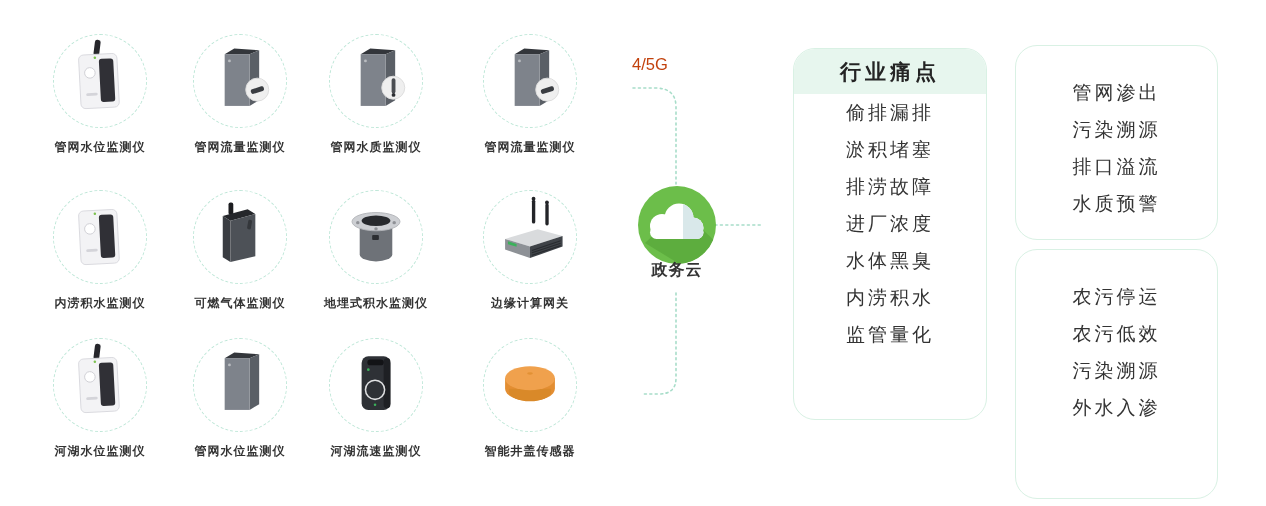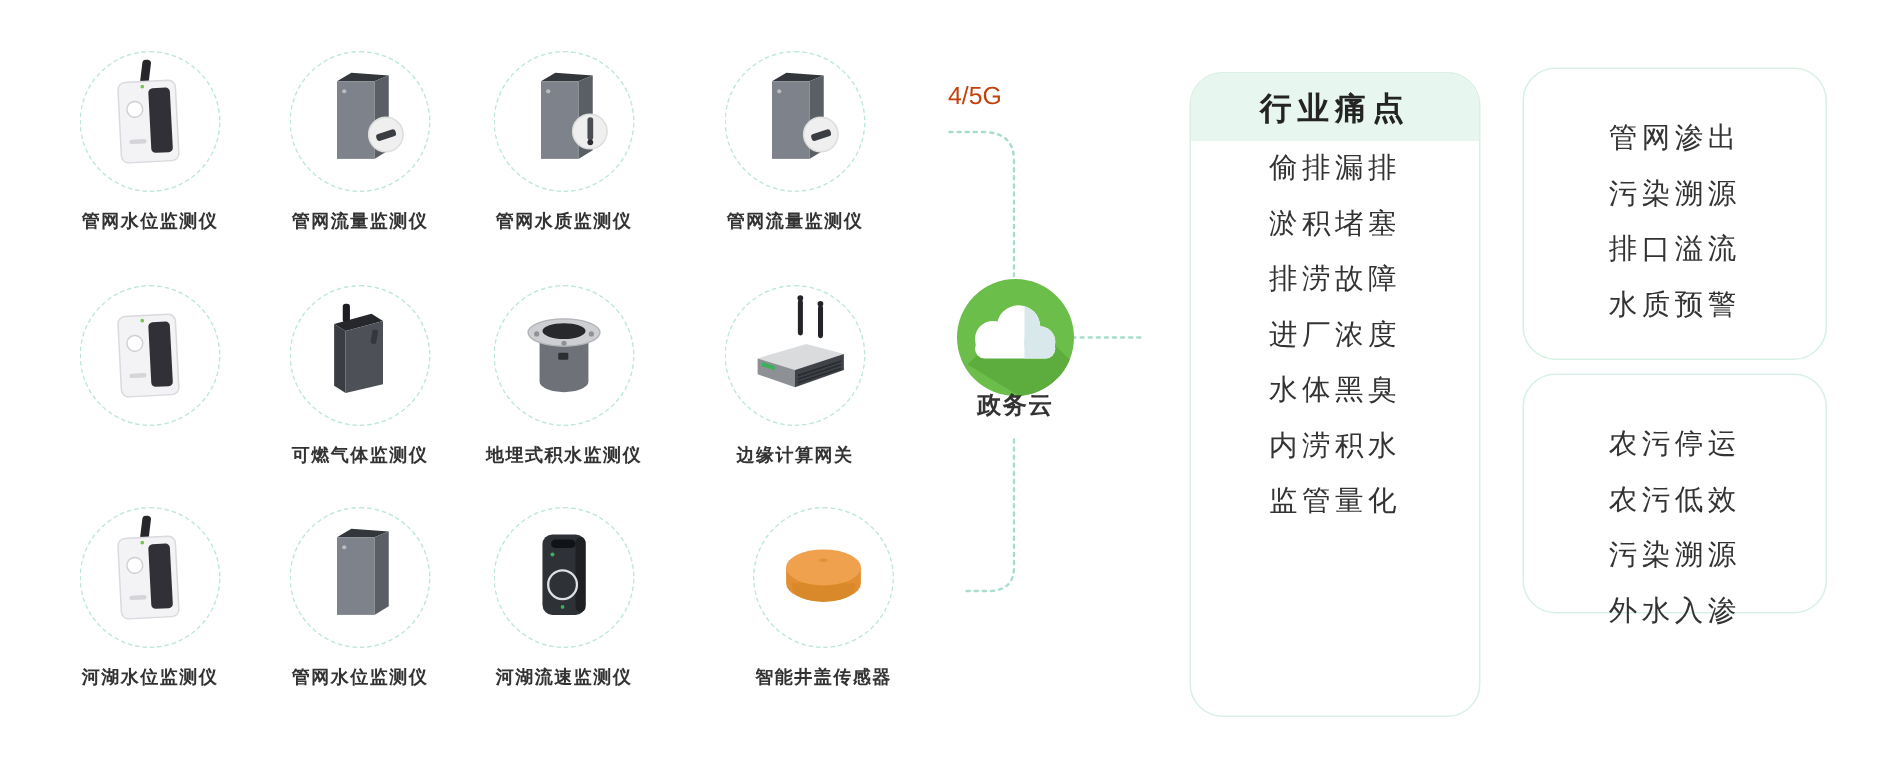--- a/index.html
+++ b/index.html
@@ -24,39 +24,39 @@
   .dotline{fill:none;stroke:var(--line,#a7ddc9);stroke-width:1.6;stroke-dasharray:2 3.4;stroke-linecap:round;}
   .cloud-bg{fill:var(--green,#6cbe4a);}
   .cloud-shadow{fill:var(--green-dark,#5dad3e);}
   .cloud-white{fill:#ffffff;}
   .cloud-right{fill:var(--cloud-gray,#d9e8ea);}
   .net-label{position:absolute;left:632px;top:55px;font-size:16.5px;font-weight:500;color:#c2410c;}
   .cloud-label{position:absolute;left:627px;top:260px;width:100px;text-align:center;
     font-size:16px;font-weight:600;color:var(--ink,#333);letter-spacing:1px;}
   
   .pain-card{
-    position:absolute;left:793px;top:48px;width:194px;height:430px;box-sizing:border-box;
+    position:absolute;left:793px;top:48px;width:194px;height:372px;box-sizing:border-box;
     background:#fff;border:1px solid var(--card-border,#d9f1e4);border-radius:22px;overflow:hidden;
   }
   .pain-card-header{
     height:45px;background:var(--header-bg,#e7f6ee);
     display:flex;align-items:center;justify-content:center;
   }
   .pain-card-title{font-size:21px;font-weight:700;letter-spacing:4px;color:#242424;}
   .pain-card-body{}
   .list-item{
     font-size:19px;line-height:37px;letter-spacing:3px;font-weight:500;
     color:var(--ink,#333);text-align:center;white-space:nowrap;
   }
   .side-card{
     position:absolute;left:1015px;width:203px;box-sizing:border-box;background:#fff;
     border:1px solid var(--card-border,#d9f1e4);border-radius:22px;padding-top:28px;
   }
   .side-card-top{top:45px;height:195px;}
-  .side-card-bottom{top:249px;height:160px;}
+  .side-card-bottom{top:249px;height:250px;}
 </style>
 </head>
 <body>
 
 <div class="canvas">
 
   <section id="device-grid">
       <div class="device-cell" style="left: 25px; top: 34px;">
         <div class="device-circle">
           <svg viewBox="0 0 96 96" width="92" height="92">
@@ -117,20 +117,21 @@
           <svg viewBox="0 0 96 96" width="92" height="92">
             <g transform="rotate(-3 48 50)">
               <rect x="27" y="20" width="40" height="56" rx="5" fill="#f3f3f5" stroke="#d9d9de"></rect>
               <rect x="48" y="25" width="15" height="45" rx="3" fill="#303036"></rect>
               <circle cx="38" cy="39" r="5.5" fill="#ffffff" stroke="#cfcfd4"></circle>
               <rect x="33" y="60" width="12" height="3" rx="1.5" fill="#d4d4d9"></rect>
               <circle cx="44" cy="23.5" r="1.3" fill="#7cc24f"></circle>
             </g>
           </svg>
         </div>
+        <div class="device-label">内涝积水监测仪</div>
       </div>
       <div class="device-cell" style="left: 165px; top: 190px;">
         <div class="device-circle">
           <svg viewBox="0 0 96 96" width="92" height="92">
             <rect x="36" y="12" width="5" height="13" rx="2" fill="#1c1d20"></rect>
             <polygon points="30,26 56,19 64,24 38,31" fill="#25272b"></polygon>
             <polygon points="30,26 38,31 38,74 30,69" fill="#3a3d42"></polygon>
             <polygon points="38,31 64,24 64,68 38,74" fill="#4d5157"></polygon>
             <rect x="56" y="30" width="4" height="10" rx="1.5" fill="#34373b" transform="rotate(10 58 35)"></rect>
           </svg>
@@ -203,21 +204,21 @@
             <rect x="33" y="18" width="30" height="56" rx="7" fill="#2e3136"></rect>
             <rect x="56" y="20" width="7" height="52" rx="3.5" fill="#1e2024"></rect>
             <rect x="39" y="21.5" width="17" height="6" rx="3" fill="#121316"></rect>
             <circle cx="47" cy="53" r="10" fill="none" stroke="#dfe0e2" stroke-width="1.6"></circle>
             <circle cx="40" cy="32" r="1.4" fill="#3bb15a"></circle>
             <circle cx="47" cy="68.5" r="1.3" fill="#3bb15a"></circle>
           </svg>
         </div>
         <div class="device-label">河湖流速监测仪</div>
       </div>
-      <div class="device-cell" style="left: 474px; top: 338px;">
+      <div class="device-cell" style="left: 455px; top: 338px;">
         <div class="device-circle">
           <svg viewBox="0 0 96 96" width="92" height="92">
             <path d="M22,41 v11 a26,12.5 0 0 0 52,0 v-11 Z" fill="#e38e32"></path>
             <path d="M26,52 v3 a22,10 0 0 0 44,0 v-3 Z" fill="#d98929"></path>
             <ellipse cx="48" cy="41" rx="26" ry="12.5" fill="#f0a14d"></ellipse>
             <ellipse cx="48" cy="36" rx="3" ry="1.2" fill="#e29134"></ellipse>
           </svg>
         </div>
         <div class="device-label">智能井盖传感器</div>
       </div>

